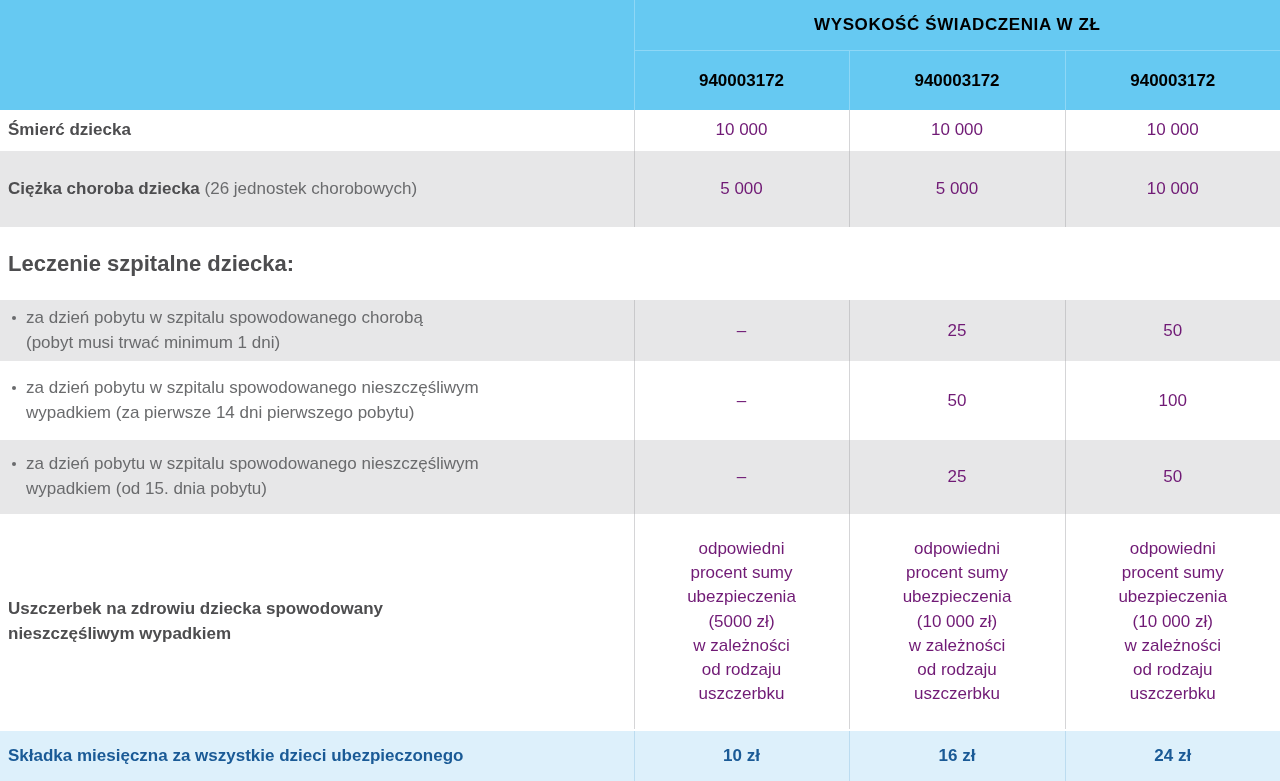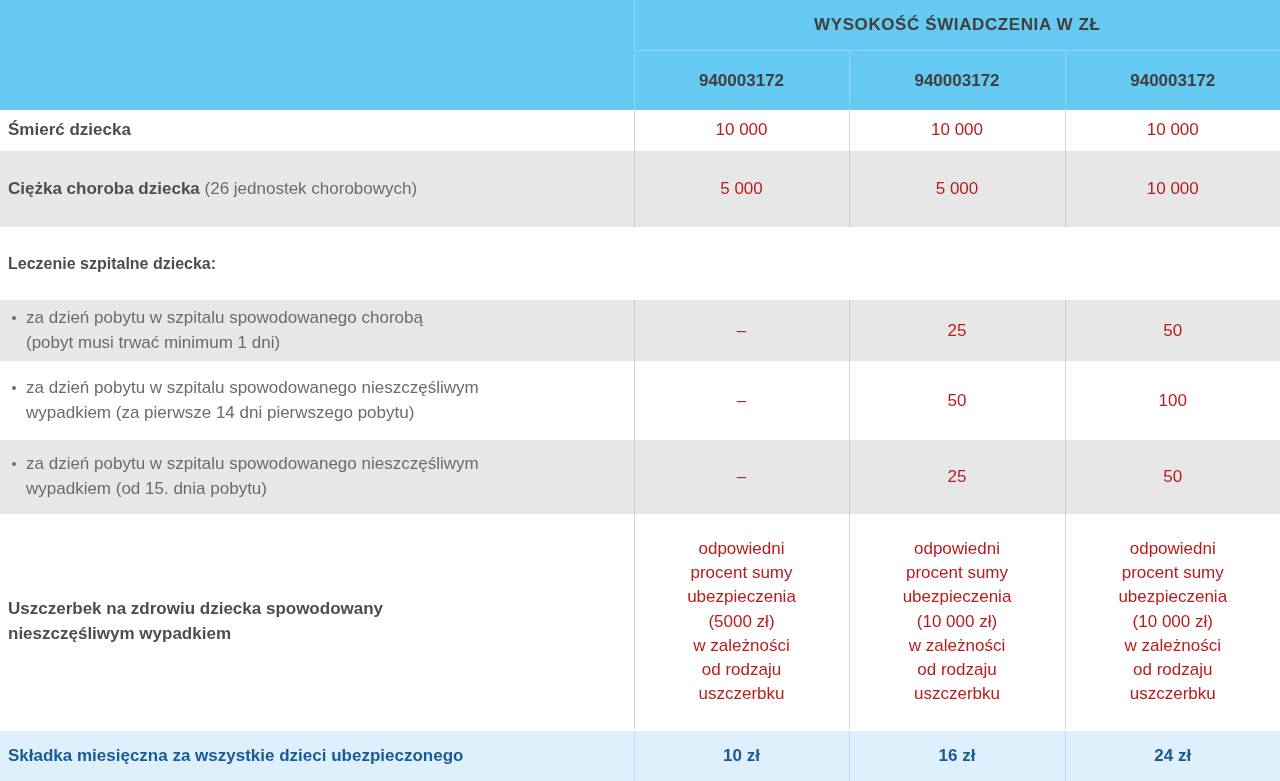--- a/index.html
+++ b/index.html
@@ -26,21 +26,21 @@
   .col-label { width: 634px; }
   .col-v1    { width: 215px; }
   .col-v2    { width: 216px; }
   .col-v3    { width: 215px; }
 
   
   .hdr-blank,
   .hdr-title,
   .hdr-code {
     background: #66c9f2;
-    color: #404040;
+    color: #000000;
     border: 0;
     padding: 0;
     margin-top: 31px;
   }
   .hdr-title {
     text-align: center;
     font-size: 17px;
     font-weight: bold;
     letter-spacing: 0.6px;
     height: 50px;
@@ -67,32 +67,32 @@
     font-size: 17px;
     line-height: 1.42;
     vertical-align: middle;
     color: #58595b;
   }
   td.value-cell {
     text-align: center;
     font-size: 17px;
     line-height: 1.42;
     vertical-align: middle;
-    color: #b91c1c;
+    color: #701a75;
     border-left: 1px solid #c9c9cb;
   }
   .row-white > td.value-cell { border-left-color: #d5d5d7; }
 
   .bold-label { font-weight: bold; color: #4d4d4f; }
   .plain-label { font-weight: normal; color: #6a6b6d; }
 
   
   td.full-span {
     padding: 0 0 0 8px;
-    font-size: 16px;
+    font-size: 22px;
     font-weight: bold;
     color: #4d4d4f;
     background: #ffffff;
     vertical-align: middle;
     border: 0;
   }
 
   
   .bullet {
     position: relative;

